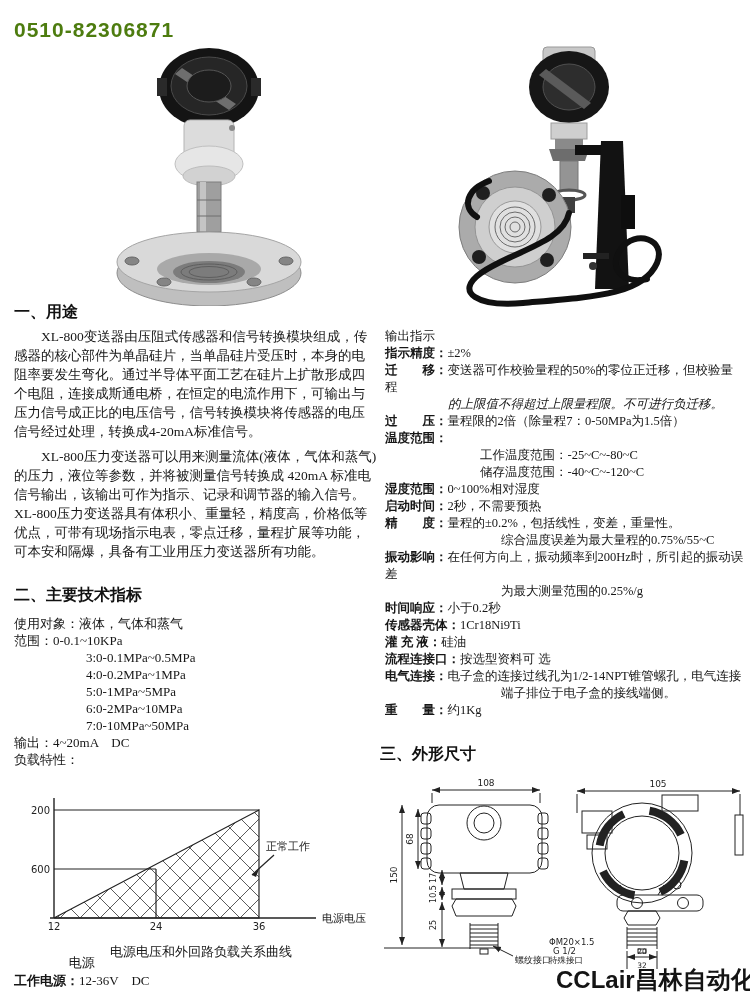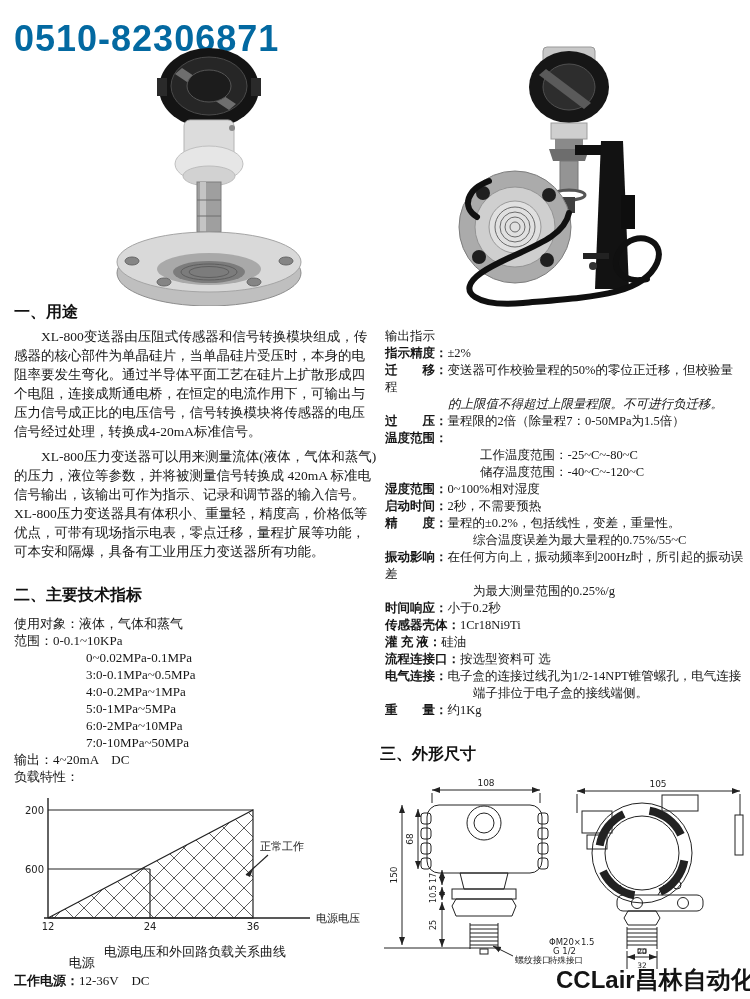--- a/index.html
+++ b/index.html
@@ -1,32 +1,32 @@
 <!DOCTYPE html>
 <html><head>
 <meta charset="utf-8">
 <style>
   html,body{margin:0;padding:0;background:#9a9a9a;}
   .page{position:relative;width:750px;height:999px;background:#ffffff;overflow:hidden;
         font-family:"Liberation Serif","DejaVu Serif",serif;color:#161616;}
   .phone{position:absolute;left:14px;top:18px;font-family:"Liberation Sans","DejaVu Sans",sans-serif;
-         font-weight:800;font-size:36px;color:#0369a1;letter-spacing:1px;}
+         font-weight:800;font-size:21px;color:#4d7c0f;letter-spacing:1px;}
   .photo{position:absolute;}
   .h1{font-family:"Liberation Sans","DejaVu Sans",sans-serif;font-weight:700;font-size:16px;color:#111;}
   .usage{position:absolute;left:14px;top:302px;width:364px;font-size:13.5px;line-height:19px;}
   .usage p{margin:6px 0 0 0;text-indent:2em;}
   .tech{position:absolute;left:14px;top:586px;width:364px;font-size:13px;line-height:17px;}
   .tech .h1{margin:0 0 12px 0;}
   .rlist div{margin-left:72px;}
   .rspecs{position:absolute;left:385px;top:328px;width:360px;font-size:12.5px;line-height:17px;}
   .srow b{font-weight:700;margin-top:12px;}
   .scont1{margin-left:63px;font-style:italic;}
-  .scont2{margin-left:88px;}
+  .scont2{margin-left:116px;}
   .ssub{margin-left:95px;}
-  .chartwrap{position:absolute;left:14px;top:798px;width:362px;}
+  .chartwrap{position:absolute;left:20px;top:798px;width:362px;}
   .caption{text-align:center;font-size:13px;margin-top:3px;}
   .powerblk{position:absolute;left:14px;top:954px;font-size:13px;line-height:18px;text-align:center;}
   .powerblk b{font-weight:700;}
   .dims{position:absolute;left:380px;top:744px;width:370px;}
   .dims .h1{margin:0 0 8px 0;}
   svg text{font-family:"DejaVu Sans","Liberation Sans",sans-serif;fill:#222;}
   .watermark{position:absolute;left:556px;top:964px;font-family:"Liberation Sans","DejaVu Sans",sans-serif;
              font-size:24px;font-weight:600;color:#141414;white-space:nowrap;}
 </style>
 </head>
@@ -99,21 +99,20 @@
     <div class="h1">一、用途</div>
     <p>XL-800变送器由压阻式传感器和信号转换模块组成，传感器的核心部件为单晶硅片，当单晶硅片受压时，本身的电阻率要发生弯化。通过半导体平面工艺在硅片上扩散形成四个电阻，连接成斯通电桥，在恒定的电流作用下，可输出与压力信号成正比的电压信号，信号转换模块将传感器的电压信号经过处理，转换成4-20mA标准信号。</p>
     <p>XL-800压力变送器可以用来测量流体(液体，气体和蒸气)的压力，液位等参数，并将被测量信号转换成 420mA 标准电信号输出，该输出可作为指示、记录和调节器的输入信号。 XL-800压力变送器具有体积小、重量轻，精度高，价格低等优点，可带有现场指示电表，零点迁移，量程扩展等功能，可本安和隔爆，具备有工业用压力变送器所有功能。</p>
   </div>
 
   <div class="tech">
     <div class="h1">二、主要技术指标</div>
     <div class="trow"><span>使用对象：</span><span>液体，气体和蒸气</span></div>
     <div class="trow"><span>范围：</span><span>0-0.1~10KPa</span></div>
     <div class="rlist">
-      <div>0~0.02MPa-0.1MPa</div>
       <div>3:0-0.1MPa~0.5MPa</div>
       <div>4:0-0.2MPa~1MPa</div>
       <div>5:0-1MPa~5MPa</div>
       <div>6:0-2MPa~10MPa</div>
       <div>7:0-10MPa~50MPa</div>
     </div>
     <div class="trow"><span>输出：</span><span>4~20mA　DC</span></div>
     <div class="trow"><span>负载特性：</span></div>
   </div>
 

